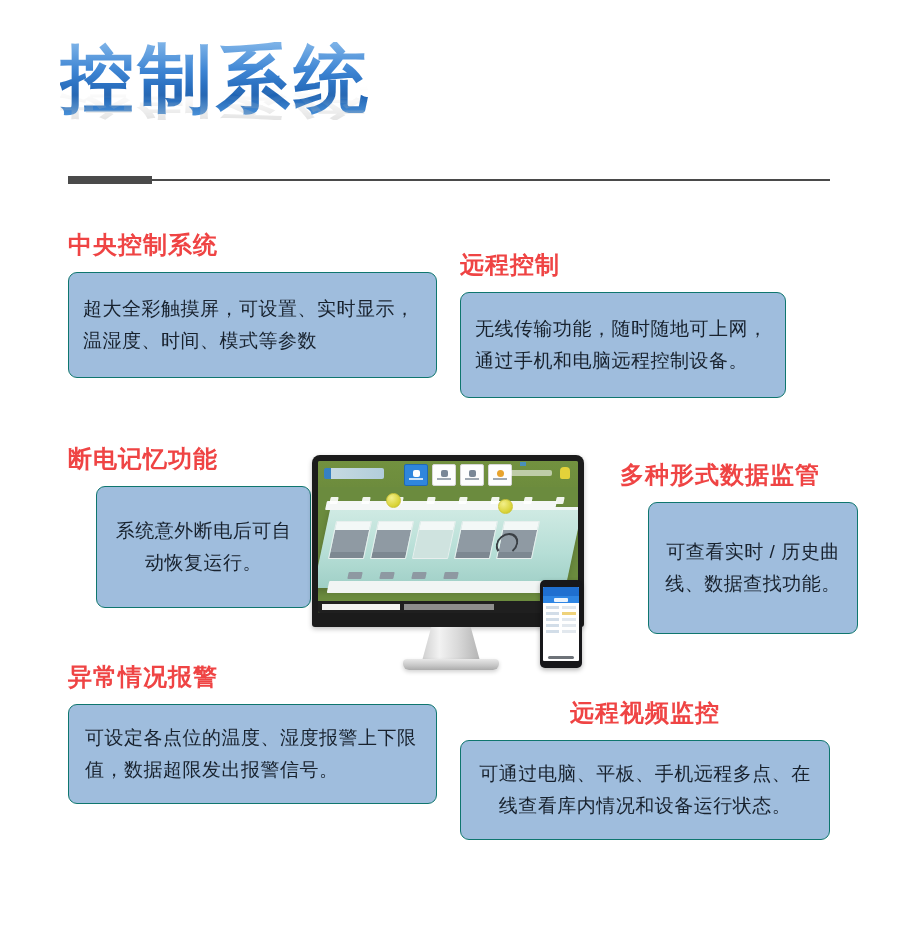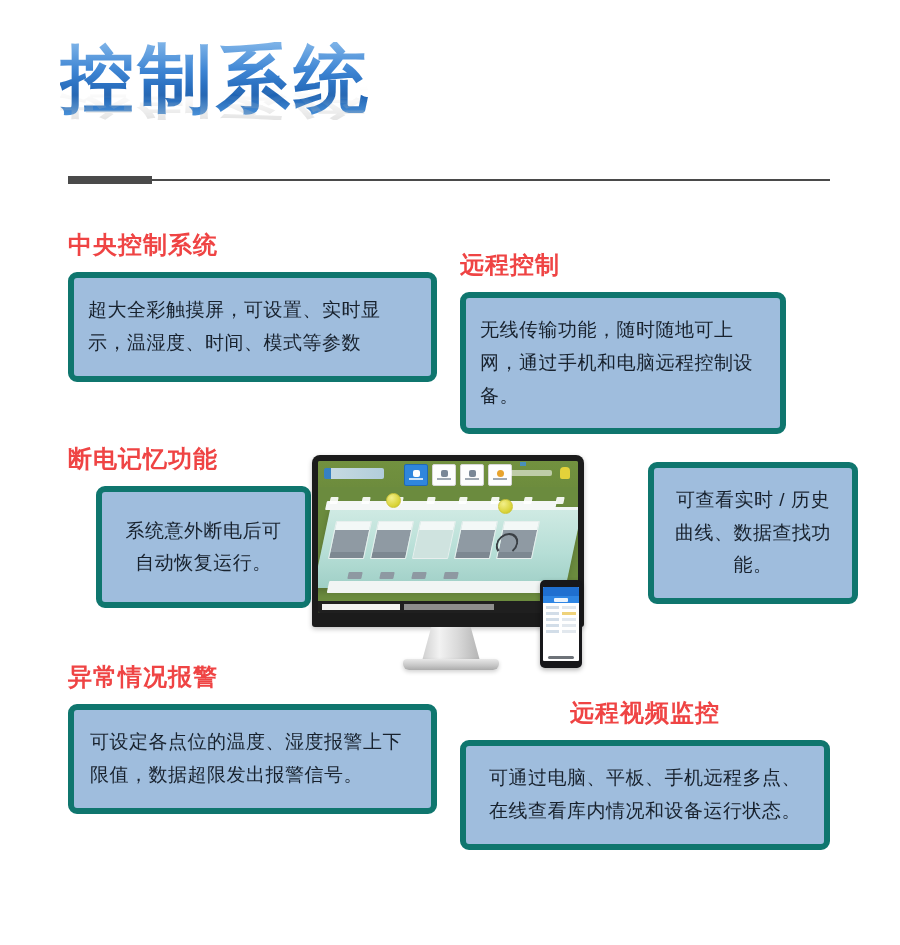--- a/index.html
+++ b/index.html
@@ -90,21 +90,21 @@
     font-weight: bold;
     color: #ef4444;
     letter-spacing: 1px;
     line-height: 1.1;
     margin: 0 0 14px 0;
     white-space: nowrap;
     text-shadow: 0.5px 0.5px 0 rgba(255,255,255,0.6);
   }
   .feature-card {
     background: #9fbddd;
-    border: 6px solid #0f766e;
+    border: 1px solid #0f766e;
     border-radius: 9px;
     box-sizing: border-box;
     color: #18222e;
     font-size: 19px;
     line-height: 1.72;
     letter-spacing: 0.5px;
     padding: 16px 14px 16px 14px;
     display: flex;
     align-items: center;
   }
@@ -438,20 +438,21 @@
   <h2 class="feature-heading">远程控制</h2>
   <div class="feature-card">无线传输功能，随时随地可上网，通过手机和电脑远程控制设备。</div>
 </div>
 
 <div class="feature" id="feature-power">
   <h2 class="feature-heading">断电记忆功能</h2>
   <div class="feature-card center">系统意外断电后可自动恢复运行。</div>
 </div>
 
 <div class="feature" id="feature-data">
+  <h2 class="feature-heading">多种形式数据监管</h2>
   <div class="feature-card center">可查看实时 / 历史曲线、数据查找功能。</div>
 </div>
 
 <div class="feature" id="feature-alarm">
   <h2 class="feature-heading">异常情况报警</h2>
   <div class="feature-card">可设定各点位的温度、湿度报警上下限值，数据超限发出报警信号。</div>
 </div>
 
 <div class="feature" id="feature-video">
   <h2 class="feature-heading">远程视频监控</h2>

